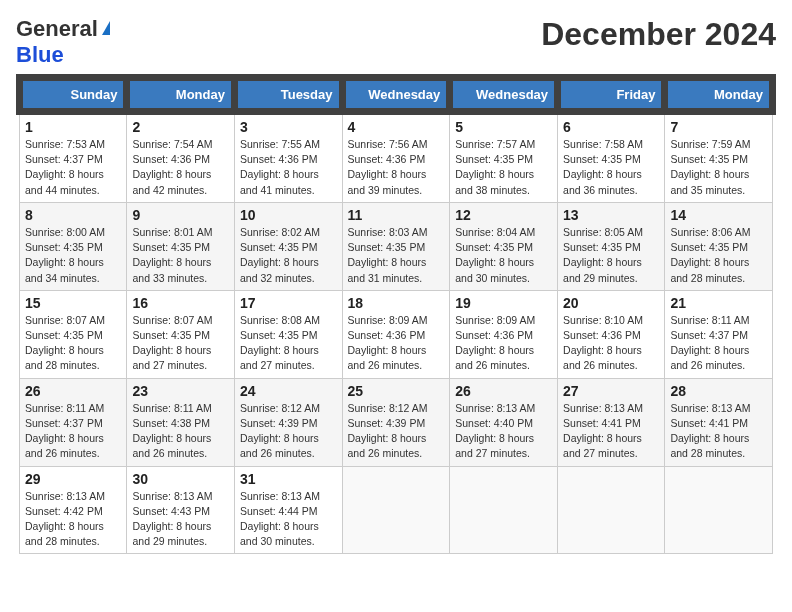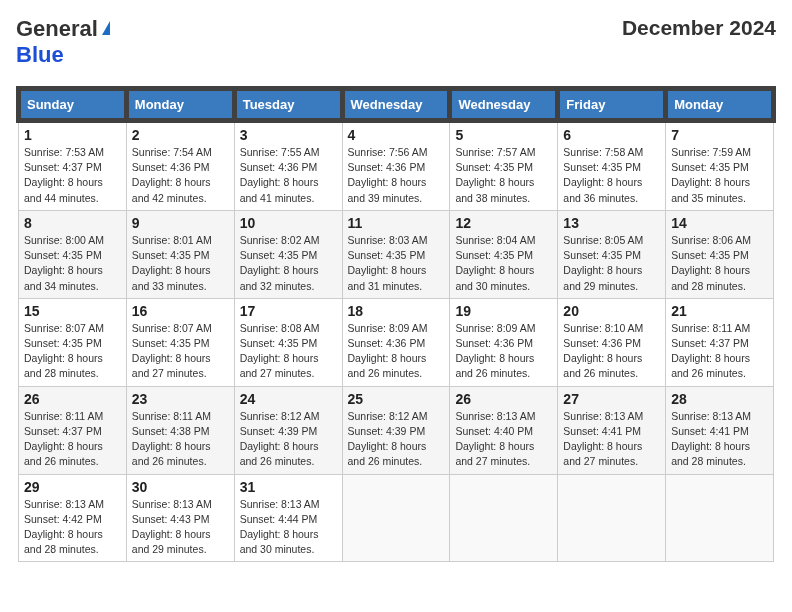--- a/index.html
+++ b/index.html
@@ -7,52 +7,52 @@
       font-family: Arial, sans-serif;
       background: #fff;
       width: 792px;
       min-height: 612px;
       padding: 16px;
     }
     .header {
       display: flex;
       justify-content: space-between;
       align-items: flex-start;
-      margin-bottom: 18px;
+      margin-bottom: 6px;
     }
     .logo {
       display: flex;
       flex-direction: column;
       align-items: flex-start;
     }
     .title-block {
       text-align: right;
     }
     .month-title {
-      font-size: 21px;
+      font-size: 32px;
       font-weight: bold;
       color: #333;
     }
     .location {
       font-size: 15px;
       color: #555;
     }
     .calendar {
       width: 100%;
       border-collapse: collapse;
       font-size: 11px;
     }
     .calendar th {
       background-color: #3a7abf;
       color: white;
-      text-align: left;
+      text-align: right;
       padding: 6px 6px;
       font-size: 13px;
       font-weight: bold;
-      border: 5px solid #404040;
+      border: 7px solid #404040;
     }
     .calendar td {
       border: 1px solid #ccc;
       vertical-align: top;
       padding: 4px 5px;
       width: 108px;
       min-height: 80px;
       background: #fff;
     }
     .calendar tr:nth-child(even) td {

